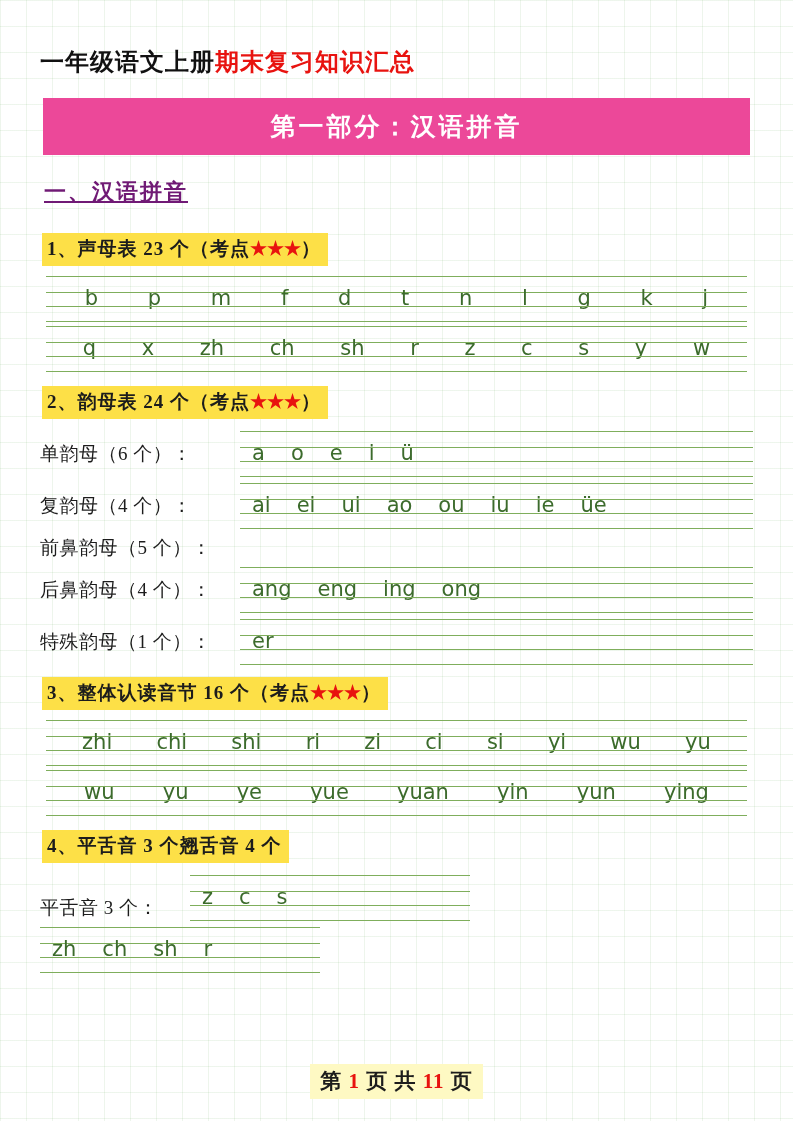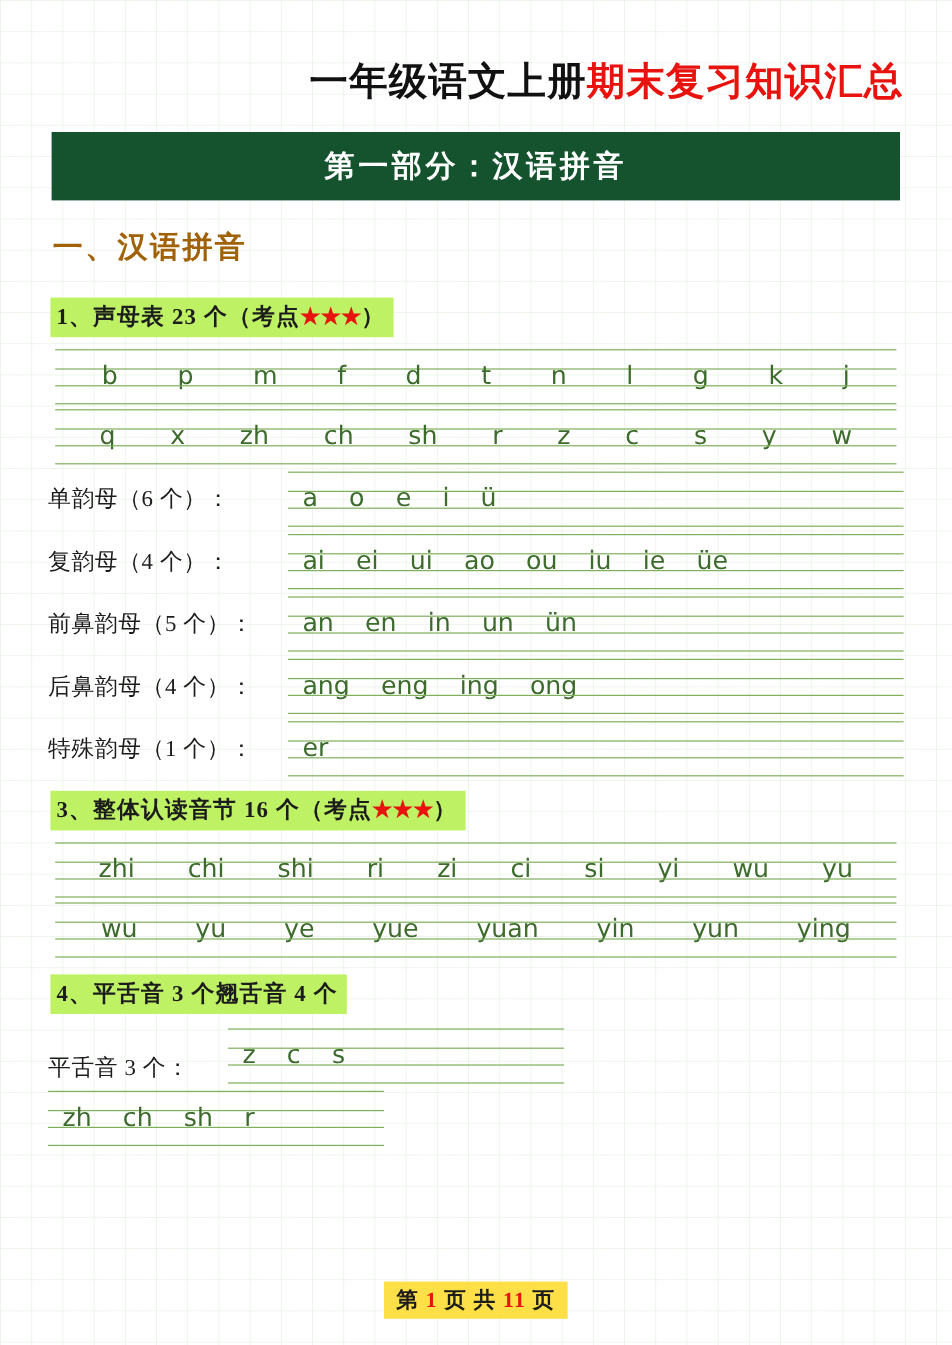--- a/index.html
+++ b/index.html
@@ -26,56 +26,57 @@
   }
   .page {
     position: relative;
     padding: 36px 40px 10px 40px;
     box-sizing: border-box;
     height: 100%;
   }
 
   
   .title {
-    text-align: right;
-    font-size: 32px;
+    text-align: left;
+    font-size: 24px;
     font-weight: bold;
     letter-spacing: 1px;
     margin: 10px 0 20px 0;
     white-space: nowrap;
     font-family: "Liberation Serif", serif;
   }
   .title .t-black { color: #111111; }
   .title .t-red { color: #e8130f; }
 
   
   .banner {
-    background: #14532d;
+    background: #ec4899;
     color: #ffffff;
     text-align: center;
     font-size: 25px;
     font-weight: bold;
     letter-spacing: 3px;
     padding: 12px 0 12px 0;
     margin: 0 3px 22px 3px;
   }
 
   
   .sec-head {
-    color: #a16207;
-    font-size: 25px;
+    color: #701a75;
+    font-size: 22px;
     font-weight: bold;
     letter-spacing: 2px;
     margin: 0 0 16px 4px;
+    text-decoration: underline;
   }
 
   
   .sub-head {
     display: inline-block;
-    background: #bef264;
+    background: #fde047;
     color: #1c1c1c;
     font-size: 19px;
     font-weight: bold;
     padding: 3px 7px 4px 5px;
     margin: 10px 0 6px 2px;
     letter-spacing: 1px;
   }
   .sub-head .stars { color: #e8130f; letter-spacing: 0px; }
 
   
@@ -140,23 +141,23 @@
 
   
   .footer {
     position: absolute;
     left: 0; right: 0;
     bottom: 22px;
     text-align: center;
   }
   .footer .fbox {
     display: inline-block;
-    background: #fde047;
+    background: #fef9c3;
     padding: 3px 10px 4px 10px;
-    font-size: 18px;
+    font-size: 21px;
     font-weight: bold;
     letter-spacing: 1px;
     color: #1c1c1c;
     font-family: Liberation Serif, serif;
   }
   .footer .num { color: #e8130f; }
 </style>
 </head>
 <body>
 
@@ -203,20 +204,23 @@
       <span class="ch">r</span>
       <span class="ch">z</span>
       <span class="ch">c</span>
       <span class="ch">s</span>
       <span class="ch">y</span>
       <span class="ch">w</span>
     </div>
   </div>
 
   
+  <div class="sub-head">
+    <span>2、韵母表 24 个（考点</span><span class="stars">★★★</span><span>）</span>
+  </div>
 
   <div class="labeled">
     <div class="lab">单韵母（6 个）：</div>
     <div class="staff-wrap">
       <div class="staff">
         <div class="row left">
           <span class="ch">a</span>
           <span class="ch">o</span>
           <span class="ch">e</span>
           <span class="ch">i</span>
@@ -239,31 +243,20 @@
           <span class="ch">iu</span>
           <span class="ch">ie</span>
           <span class="ch">üe</span>
         </div>
       </div>
     </div>
   </div>
 
   <div class="labeled">
     <div class="lab">前鼻韵母（5 个）：</div>
-    <div class="staff-wrap">
-      <div class="staff">
-        <div class="row left">
-          <span class="ch">an</span>
-          <span class="ch">en</span>
-          <span class="ch">in</span>
-          <span class="ch">un</span>
-          <span class="ch">ün</span>
-        </div>
-      </div>
-    </div>
   </div>
 
   <div class="labeled">
     <div class="lab">后鼻韵母（4 个）：</div>
     <div class="staff-wrap">
       <div class="staff">
         <div class="row left">
           <span class="ch">ang</span>
           <span class="ch">eng</span>
           <span class="ch">ing</span>

